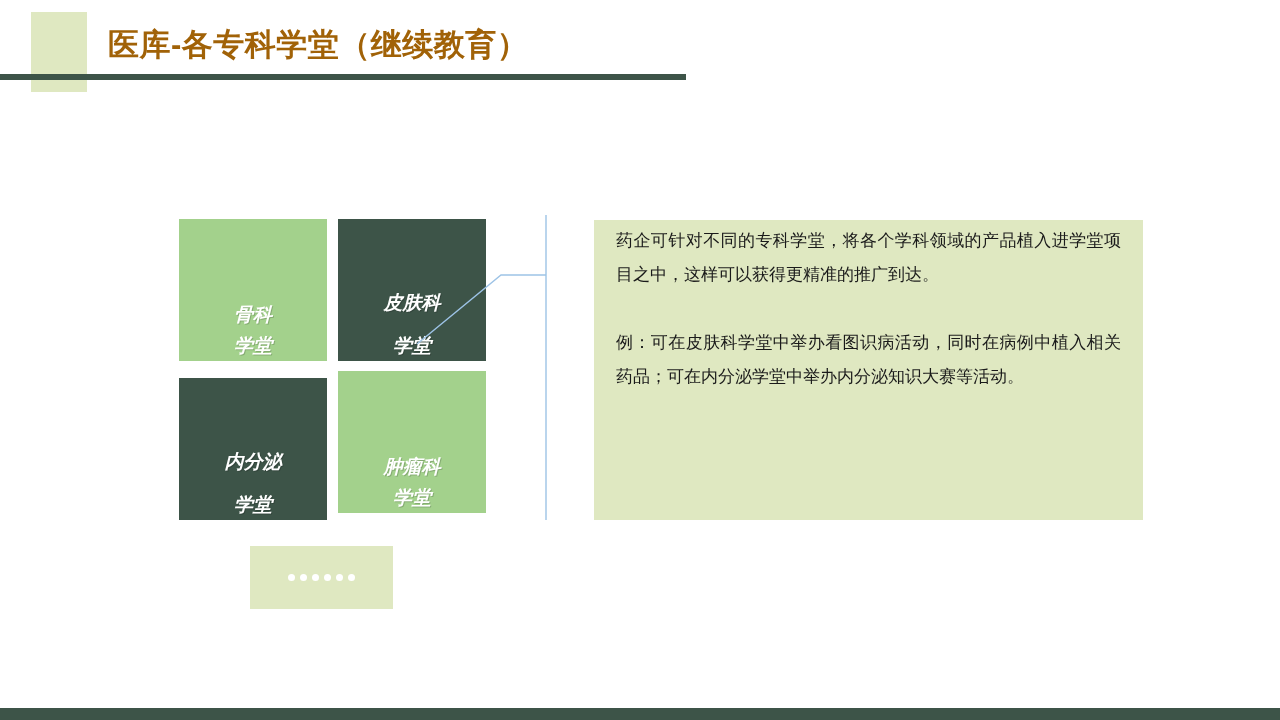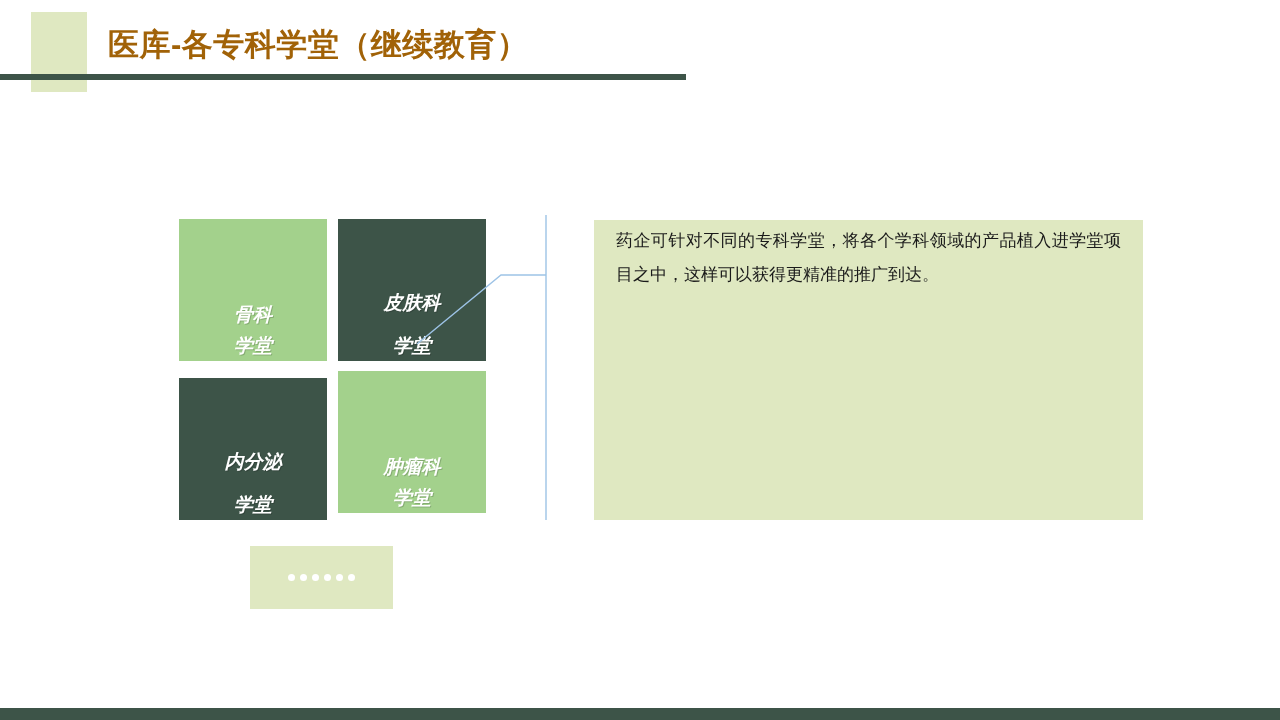--- a/index.html
+++ b/index.html
@@ -183,15 +183,16 @@
   </div>
 </div>
 
 <svg id="connector-svg" viewBox="0 0 160 330" xmlns="http://www.w3.org/2000/svg">
   <polyline points="17,139 101,70 146,70" fill="none" stroke="#9DC3E6" stroke-width="1.4"></polyline>
   <line x1="146" y1="10" x2="146" y2="315" stroke="#9DC3E6" stroke-width="1.4"></line>
 </svg>
 
 <div id="description-panel">
   <p class="desc-para" id="desc-para-1">药企可针对不同的专科学堂，将各个学科领域的产品植入进学堂项目之中，这样可以获得更精准的推广到达。</p>
+  <p class="desc-para" id="desc-para-2">例：可在皮肤科学堂中举办看图识病活动，同时在病例中植入相关药品；可在内分泌学堂中举办内分泌知识大赛等活动。</p>
 </div>
 
 <div id="footer-bar"></div>
 
 </body></html>

